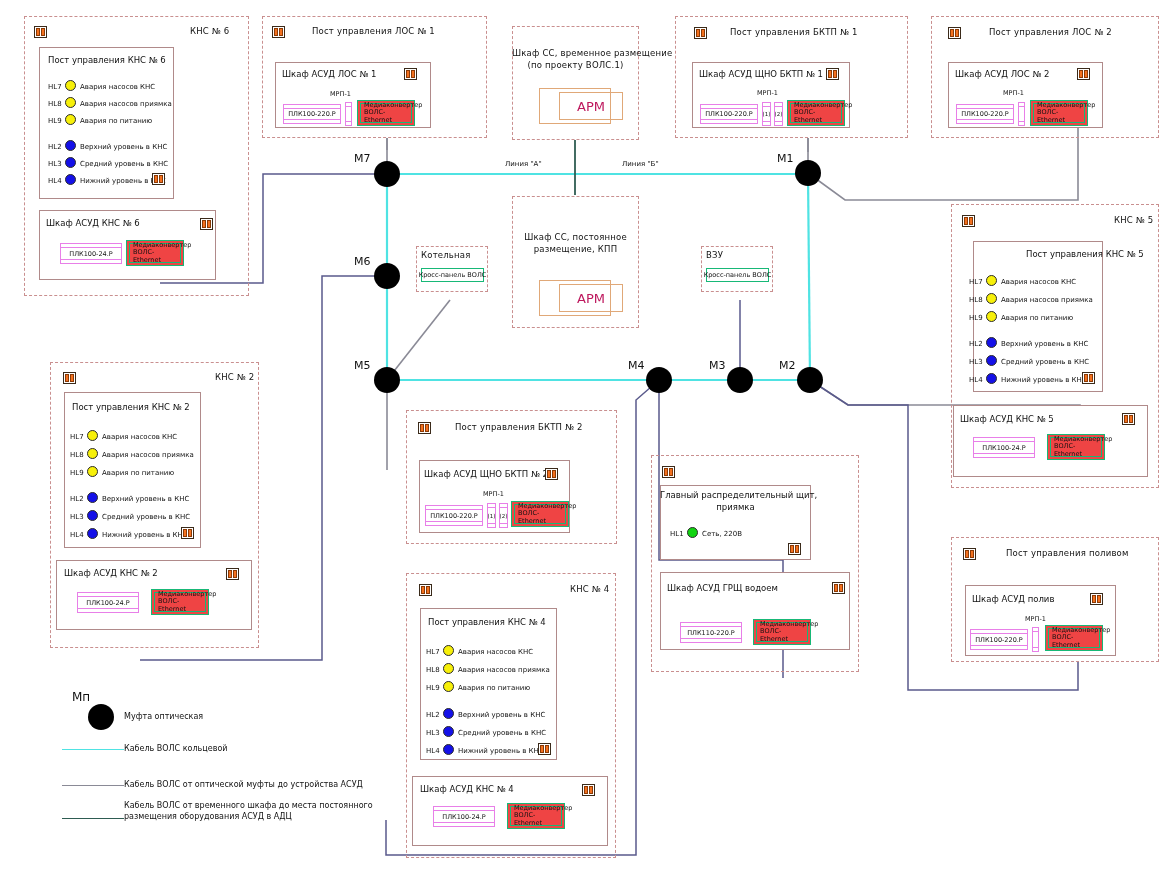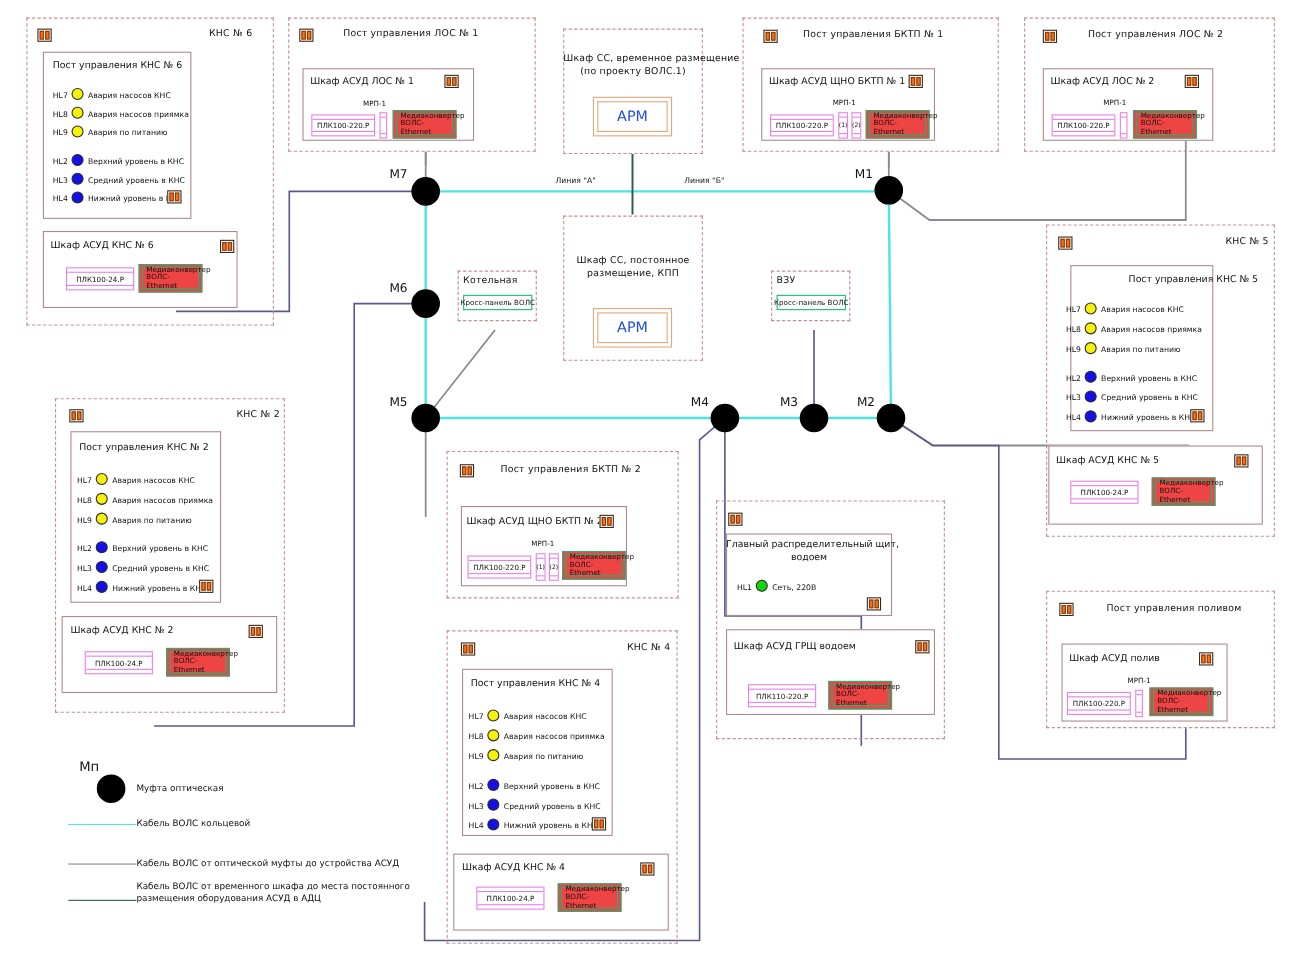--- a/index.html
+++ b/index.html
@@ -47,21 +47,21 @@
             display:flex;flex-direction:column;align-items:flex-start;justify-content:center;
             padding-left:3px;font-size:6.5px;line-height:1.15;color:#111;}
 
   
   .cross{position:absolute;border:1px solid #17b877;box-sizing:border-box;background:#fff;
          display:flex;align-items:center;justify-content:center;font-size:6.5px;color:#111;white-space:nowrap;}
 
   
   .arm{position:absolute;border:1.2px solid #e0a878;box-sizing:border-box;background:#fff;padding:3px;}
   .arm-in{width:100%;height:100%;border:1.2px solid #e0a878;box-sizing:border-box;
-          display:flex;align-items:center;justify-content:center;font-size:13px;color:#1d4ed8;}
+          display:flex;align-items:center;justify-content:center;font-size:13px;color:#be185d;margin-left:16px;}
 
   
   .conn{position:absolute;width:13px;height:12px;border:1px solid #3a2a1a;box-sizing:border-box;
         background:#fff;display:flex;gap:1px;padding:1px;}
   .conn i{display:block;flex:1;background:#f4711f;border:.5px solid #8a3a06;}
 
   
   .muff{position:absolute;width:26px;height:26px;border-radius:50%;background:#000;}
   .muff-lbl{position:absolute;font-size:11px;color:#111;white-space:nowrap;}
 
@@ -467,21 +467,21 @@
     </div>
 
   <div class="site" style="left:651px;top:455px;width:208px;height:217px;"></div>
   <div class="conn" style="left:662px;top:466px;">
       <i></i>
       <i></i>
     </div>
 
   <div class="panel" style="left:660px;top:485px;width:151px;height:75px;"></div>
   <div class="panel-title center" style="left:660px;top:490px;width:151px;text-align:center;">Главный распределительный щит,</div>
-  <div class="panel-title center" style="left:660px;top:502px;width:151px;text-align:center;">водоем</div>
+  <div class="panel-title center" style="left:660px;top:502px;width:151px;text-align:center;">приямка</div>
   <div class="lamp-row" style="left:670px;top:527px;">
       <span class="lamp-tag">HL1</span>
       <span class="lamp green"></span>
       <span class="lamp-label">Сеть, 220В</span>
     </div>
   <div class="conn" style="left:788px;top:543px;">
       <i></i>
       <i></i>
     </div>
 

